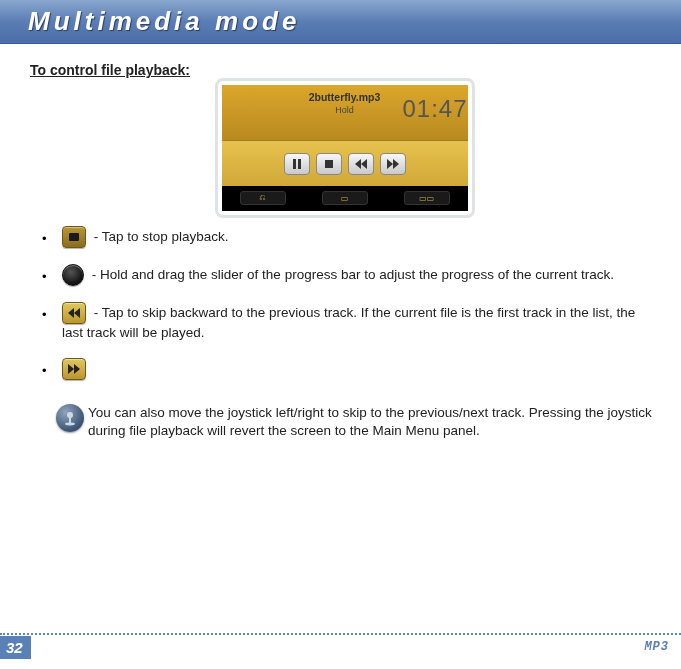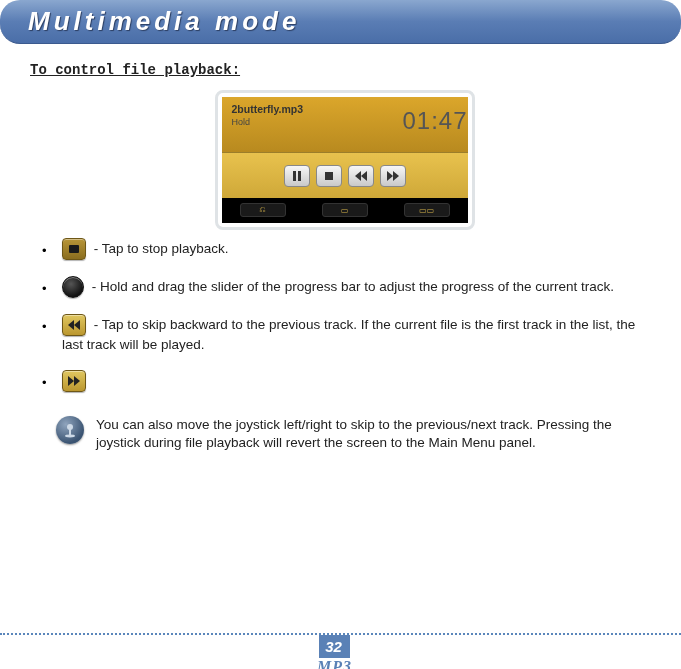--- a/index.html
+++ b/index.html
@@ -10,61 +10,60 @@
     background: #fff;
     position: relative;
     color: #222;
     overflow: hidden;
   }
 
   .title-bar {
     background: linear-gradient(to bottom, #8aa7cf 0%, #5a7db4 50%, #4a6ea8 100%);
     padding: 6px 18px 6px 28px;
     border-bottom: 1px solid #3b5a8e;
-    border-radius: 20px;
   }
   .title-bar h1 {
     color: #fff;
     font-size: 26px;
     font-style: italic;
     font-weight: 900;
     letter-spacing: 4px;
     text-shadow: 1px 1px 1px #2c3f63;
     font-family: "Arial Black", Arial, sans-serif;
   }
 
   .content {
     padding: 18px 22px 0 30px;
     font-size: 13.5px;
   }
 
   .subhead {
     font-weight: bold;
     text-decoration: underline;
     font-size: 14px;
-    margin-bottom: 12px;
-    font-family: Liberation Mono, monospace;
+    margin-bottom: 0;
   }
   .intro {
     margin-bottom: 14px;
     font-size: 14px;
     font-weight: 400;
     font-family: Arial, sans-serif;
     font-stretch: condensed;
   }
 
   
   .device-shot {
     width: 260px;
     height: 140px;
     margin: 0 auto 8px auto;
     background: #fff;
     border: 3px solid #dfe3e6;
     border-radius: 8px;
     padding: 4px;
+    text-align: center;
   }
   .device-inner {
     width: 100%;
     height: 100%;
     background: #000;
   }
   .player-top {
     background: linear-gradient(to bottom, #dba62b, #b88a1f);
     height: 44%;
     padding: 6px 10px;
@@ -166,21 +165,21 @@
       width: 22px; height: 22px;
       border: 1px solid #111;
   }
   .sep { margin: 0 4px; }
 
   svg.g { width: 12px; height: 12px; }
 
   
   .tip {
     display: flex;
-    gap: 12px;
+    gap: 4px;
     align-items: flex-start;
     padding: 8px 6px 0 26px;
     font-size: 13.5px;
     line-height: 1.35;
     font-stretch: condensed;
   }
   .tip-icon {
     width: 28px; height: 28px;
     flex-shrink: 0;
     background: radial-gradient(circle at 35% 30%, #8fa4bd, #3b5472 70%);
@@ -195,38 +194,37 @@
   .footer {
     position: absolute;
     bottom: 10px;
     left: 0; right: 0;
     border-top: 2px dotted #5a86bb;
     height: 26px;
     display: flex;
     align-items: center;
     justify-content: space-between;
     padding: 0 12px 0 0;
-    flex-direction: column;
   }
   .page-badge {
     background: #5a81b6;
     color: #fff;
     font-weight: 900;
     font-style: italic;
     font-size: 15px;
     padding: 3px 8px 3px 6px;
     font-family: "Arial Black", Arial, sans-serif;
   }
   .footer-label {
     color: #5a81b6;
     font-weight: 900;
     font-style: italic;
-    font-size: 16px;
+    font-size: 12px;
     letter-spacing: 1px;
-    font-family: Liberation Serif, serif;
+    font-family: Liberation Mono, monospace;
   }
 </style>
 </head>
 <body>
 
 <div class="title-bar">
   <h1>Multimedia mode</h1>
 </div>
 
 <div class="content">

